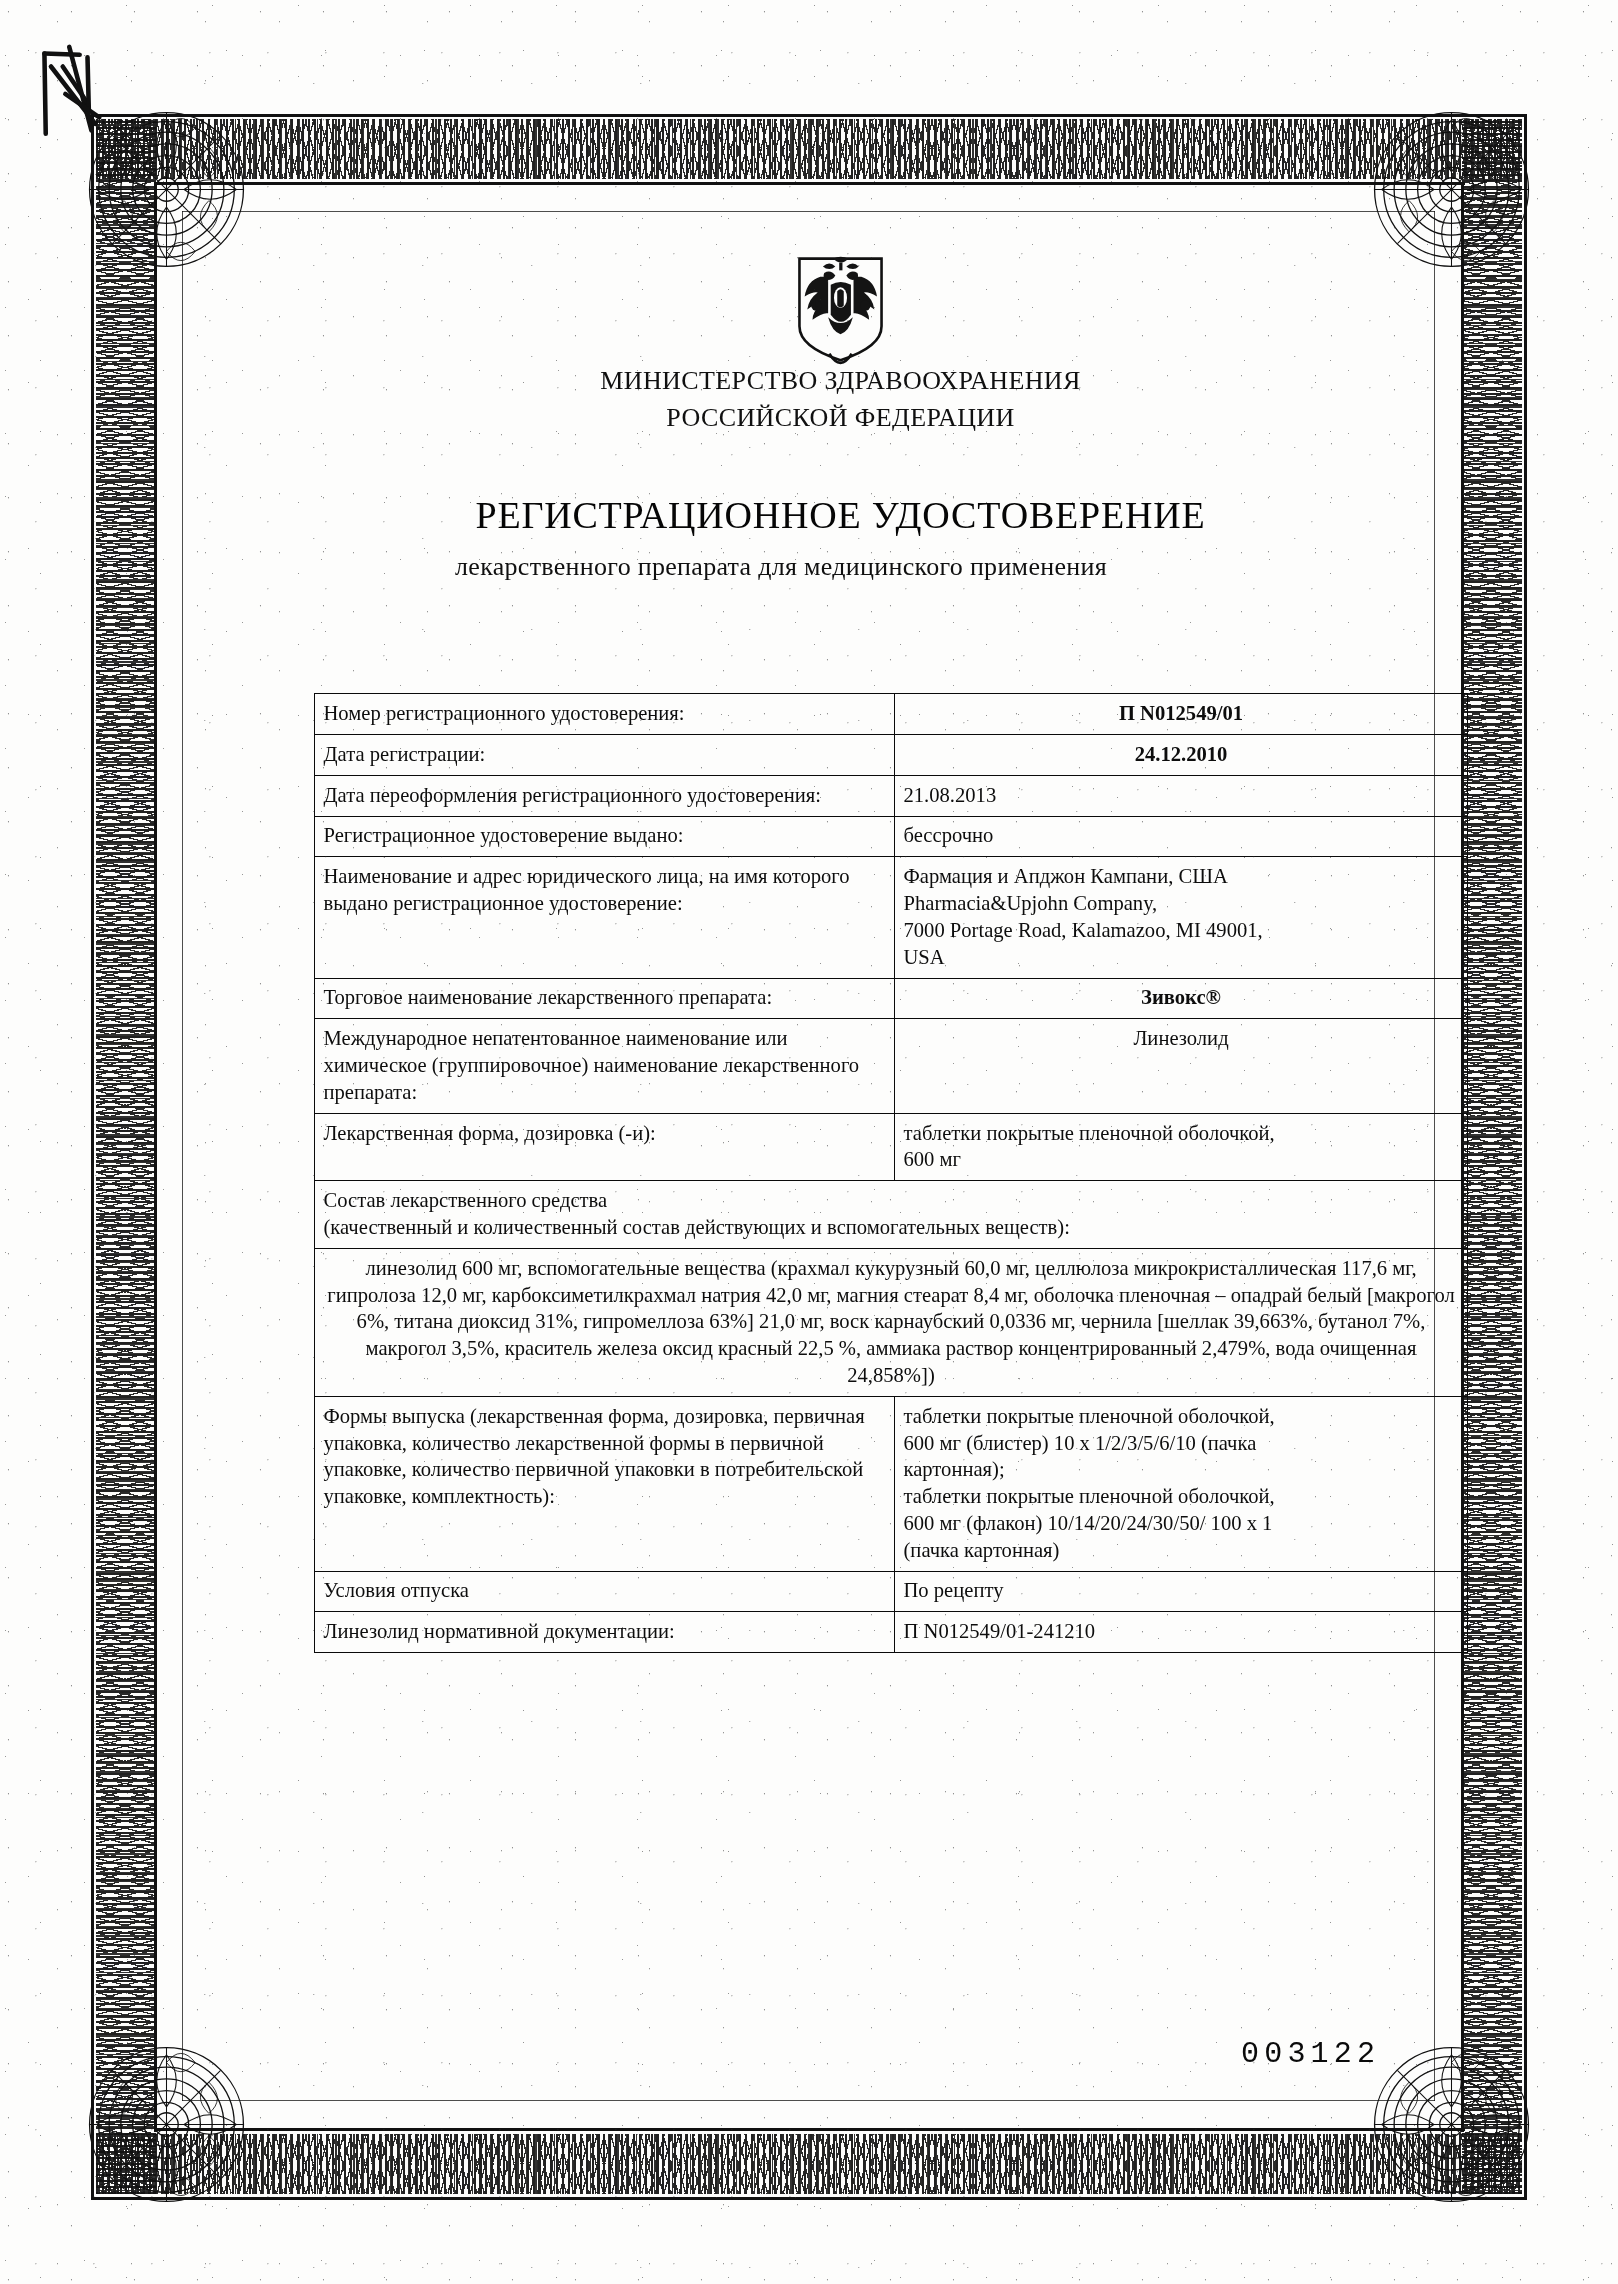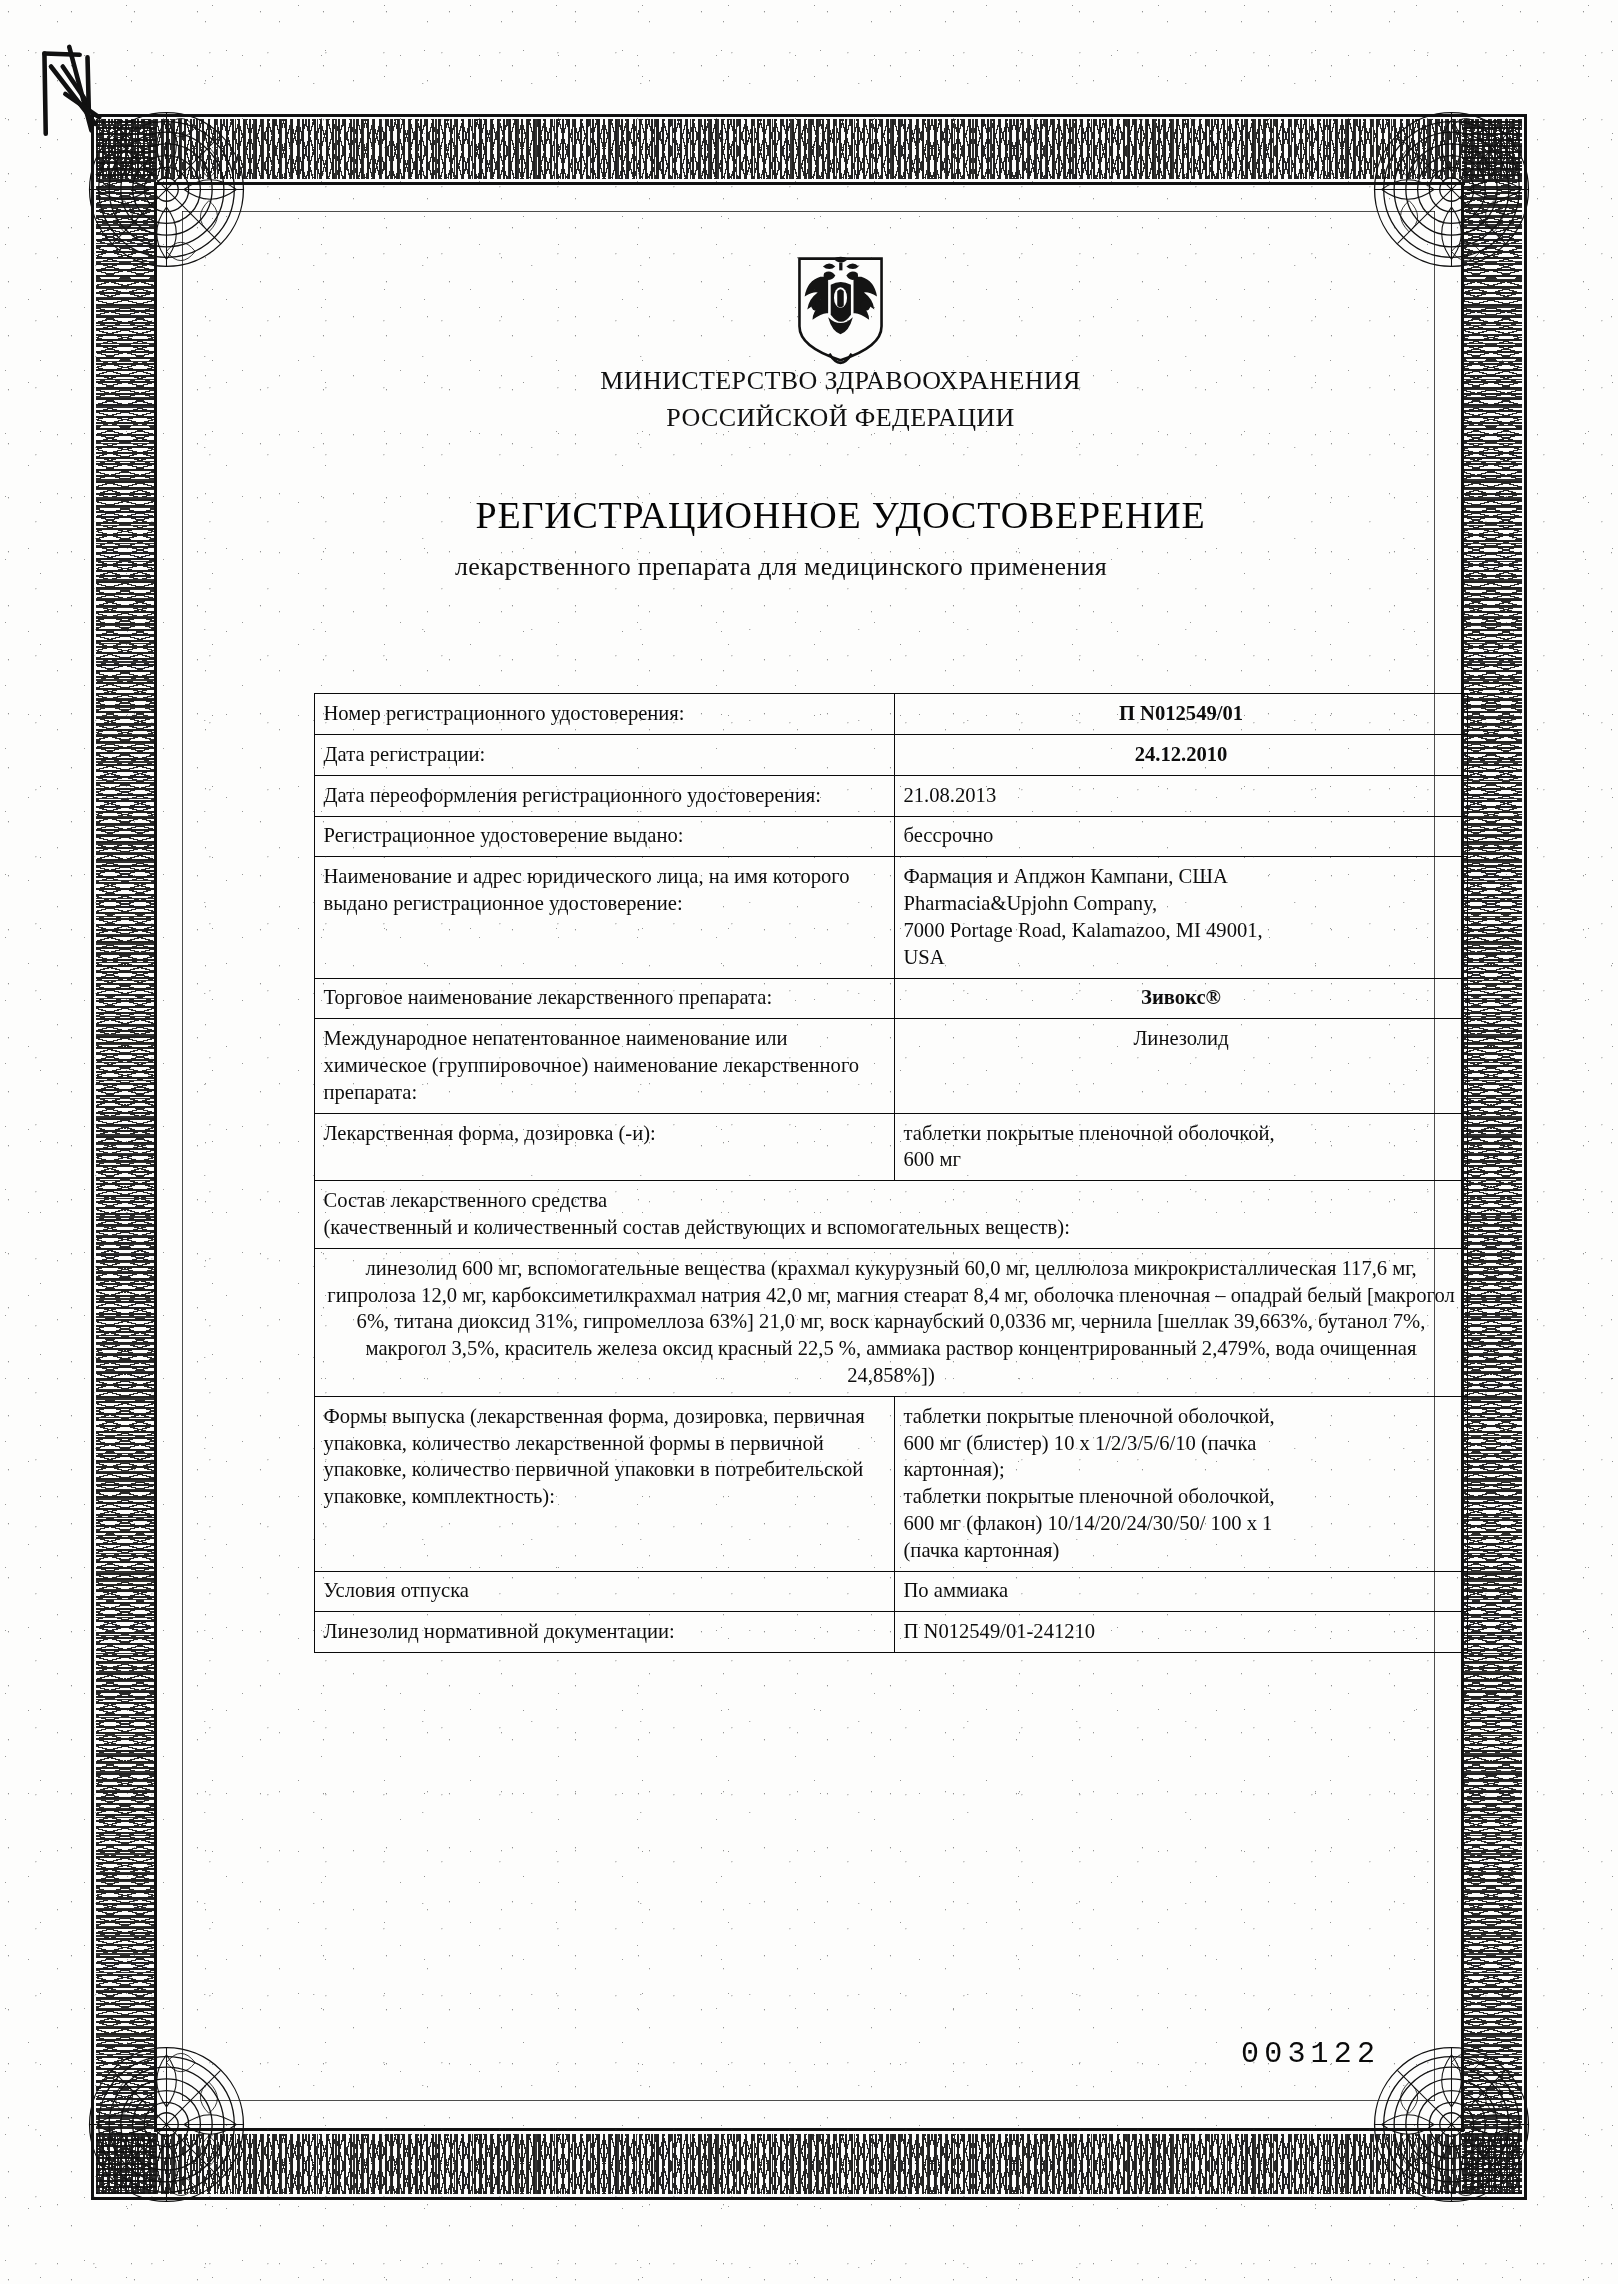--- a/index.html
+++ b/index.html
@@ -325,21 +325,21 @@
         <td class="lbl">Формы выпуска (лекарственная форма, дозировка, первичная упаковка, количество лекарственной формы в первичной упаковке, количество первичной упаковки в потребительской упаковке, комплектность):</td>
         <td class="val" style="white-space: pre-line;">таблетки покрытые пленочной оболочкой,
 600 мг (блистер) 10 x 1/2/3/5/6/10 (пачка
 картонная);
 таблетки покрытые пленочной оболочкой,
 600 мг (флакон) 10/14/20/24/30/50/ 100 x 1
 (пачка картонная)</td>
       </tr>
       <tr>
         <td class="lbl">Условия отпуска</td>
-        <td class="val">По аммиака</td>
+        <td class="val">По рецепту</td>
       </tr>
       <tr>
         <td class="lbl">Линезолид нормативной документации:</td>
         <td class="val">П N012549/01-241210</td>
       </tr>
     </tbody>
   </table>
 
   <div id="serial">003122</div>
 </div>

